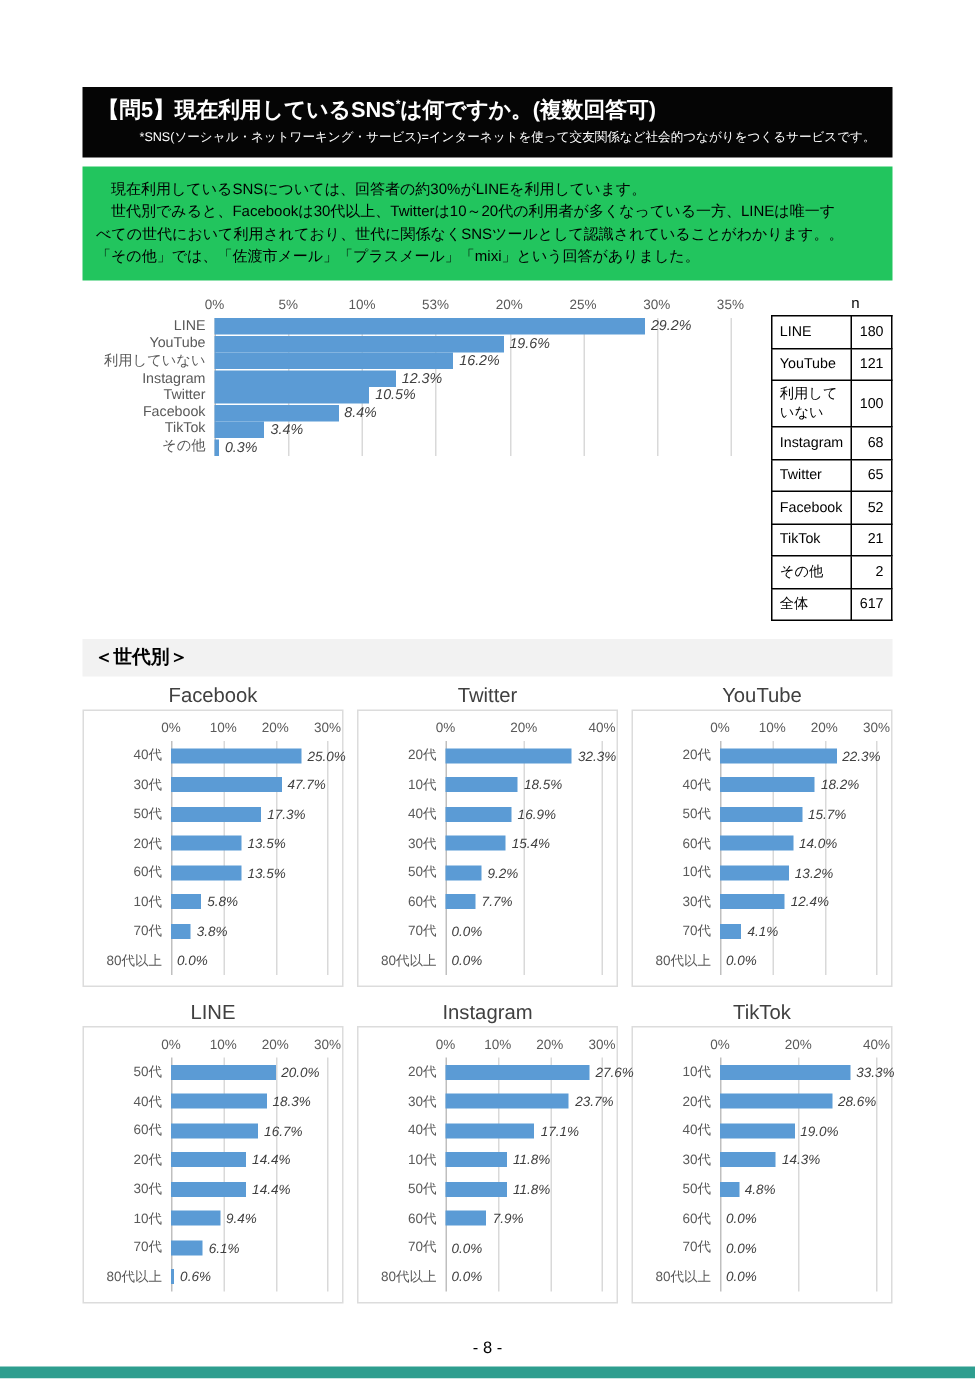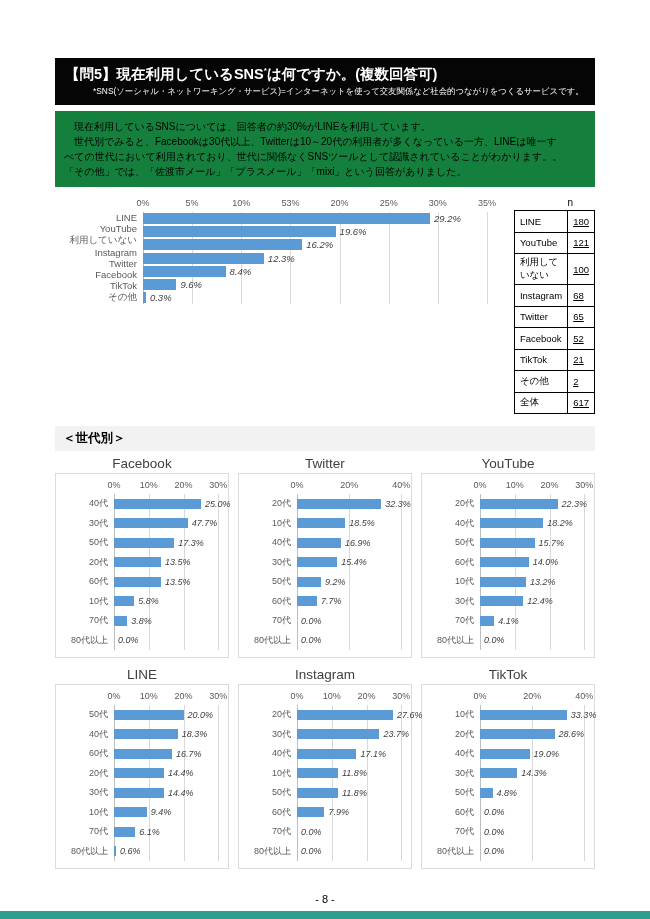--- a/index.html
+++ b/index.html
@@ -6,30 +6,30 @@
   body{width:650px;height:919px;position:relative;font-family:"Liberation Sans","DejaVu Sans",sans-serif;color:#000;overflow:hidden;}
   .page{padding:58px 55px 0;box-sizing:border-box;}
 
   
   .qheader{background:#050505;color:#fff;padding:7px 10px 8px;}
   .qtitle{font-size:14.5px;font-weight:bold;line-height:1.25;}
   .qtitle .sup{font-size:8px;vertical-align:super;}
   .qsub{font-size:8.4px;margin:3px 0 0 28px;letter-spacing:0;}
 
   
-  .lead{background:#15803d;margin-top:6px;padding:8px 9px;font-size:10px;line-height:1.5;white-space:pre-line;}
+  .lead{background:#22c55e;margin-top:6px;padding:8px 9px;font-size:10px;line-height:1.5;white-space:pre-line;}
 
   
   .main-row{display:flex;margin-top:10px;}
   .main-chart{width:348px;height:192px;}
   .ntable-wrap{flex:1;margin-left:5px;font-size:9.5px;}
   .ntable-header{text-align:right;padding-right:22px;font-size:10px;height:13px;}
   table.ntable{border-collapse:collapse;width:100%;}
   table.ntable td{border:1px solid #000;padding:2px 5px;height:16.5px;font-size:9.5px;}
-  table.ntable td.val{text-align:left;width:52px;text-decoration:underline;}
+  table.ntable td.val{text-align:right;width:52px;}
 
   
   .section-heading{background:#f2f2f2;font-weight:bold;font-size:12.5px;padding:4px 8px;margin-top:12px;}
   .grid{display:grid;grid-template-columns:repeat(3,1fr);column-gap:9px;row-gap:8px;margin-top:4px;}
   .chart-card{}
   .chart-title{text-align:center;font-size:13.5px;color:#404040;margin:1px 0 2px;}
   .chart-box{border:1px solid #dcdcdc;height:185px;box-sizing:border-box;padding:5px 3px 7px 2px;}
 
   
   .chart{display:flex;width:100%;height:100%;box-sizing:border-box;}
@@ -111,26 +111,30 @@
             </div>
             <div class="brow">
               <div class="bar" style="width: 43.5086%;"></div>
               <div class="vlabel">16.2%</div>
             </div>
             <div class="brow">
               <div class="bar" style="width: 33.0343%;"></div>
               <div class="vlabel">12.3%</div>
             </div>
             <div class="brow">
+              <div class="bar" style="width: 28.2%;"></div>
+              <div class="vlabel">10.5%</div>
+            </div>
+            <div class="brow">
               <div class="bar" style="width: 22.56%;"></div>
               <div class="vlabel">8.4%</div>
             </div>
             <div class="brow">
               <div class="bar" style="width: 9.13143%;"></div>
-              <div class="vlabel">9.6%</div>
+              <div class="vlabel">3.4%</div>
             </div>
             <div class="brow">
               <div class="bar" style="width: 0.805714%;"></div>
               <div class="vlabel">0.3%</div>
             </div>
           </div>
         </div>
       </div>
     <div class="ntable-wrap">
       <div class="ntable-header">n</div>

